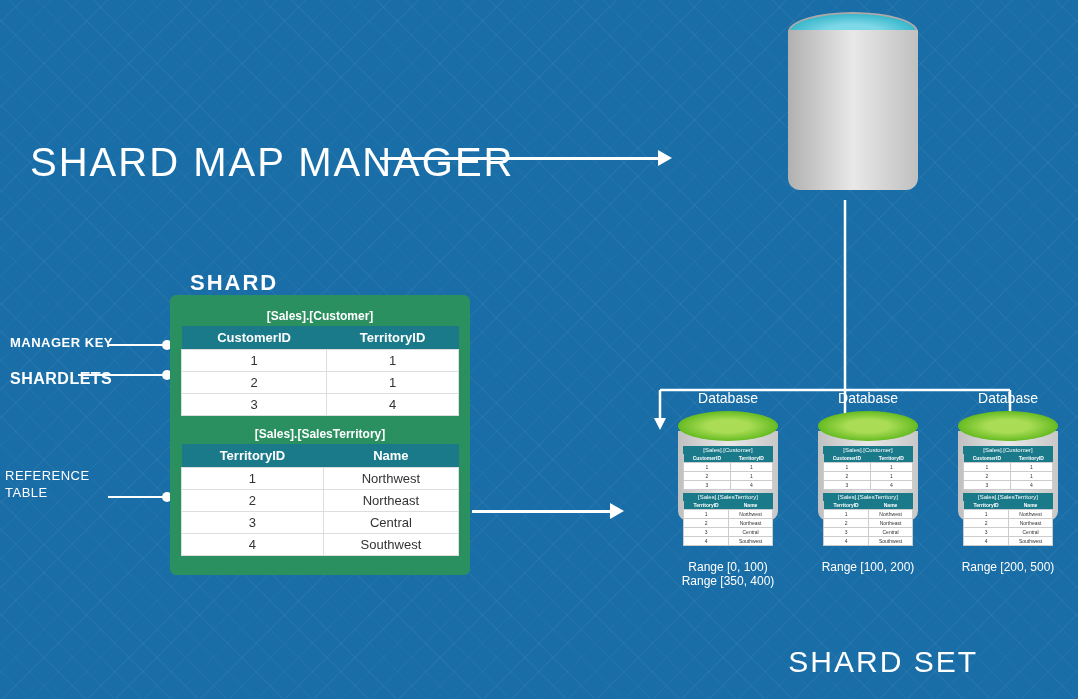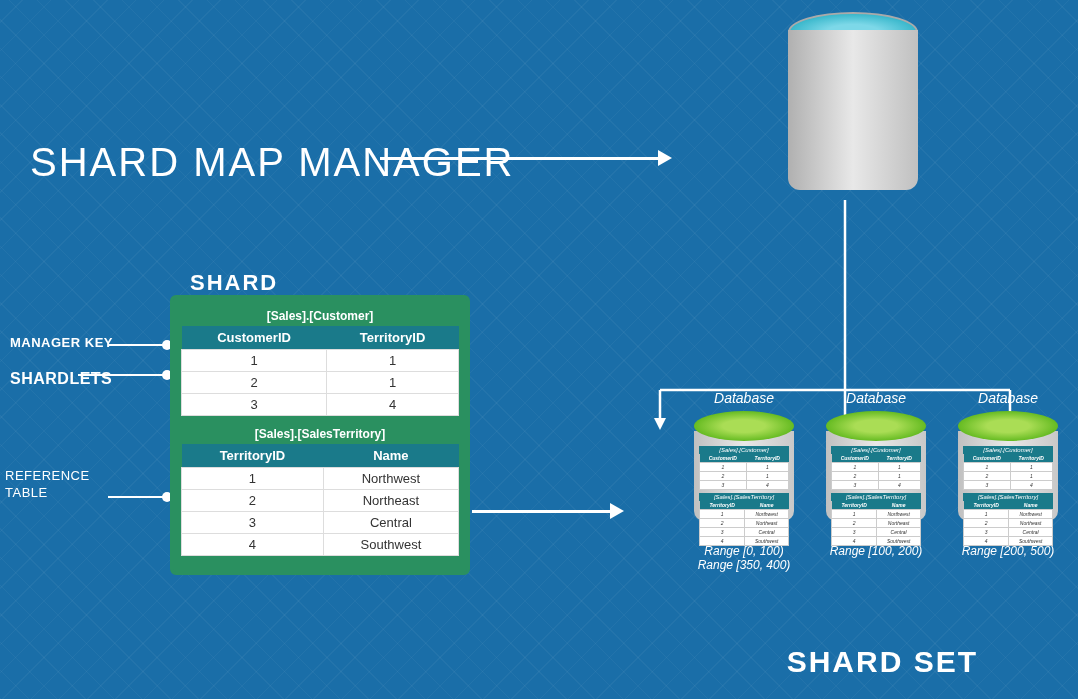--- a/index.html
+++ b/index.html
@@ -237,43 +237,42 @@
       border-top: 8px solid transparent;
       border-bottom: 8px solid transparent;
     }
 
     
     .shards-container {
       position: absolute;
       top: 390px;
       right: 20px;
       display: flex;
-      gap: 32px;
+      gap: 40px;
       align-items: flex-start;
-      font-style: italic;
     }
 
     .shard-item {
       display: flex;
       flex-direction: column;
       align-items: center;
     }
 
     .shard-name {
       color: white;
       font-size: 15px;
       font-weight: 700;
       margin-top: 4px;
     }
 
     .shard-range {
       color: white;
       font-size: 12px;
       text-align: center;
-      margin-top: 2px;
+      margin-top: 18px;
     }
 
     
     .mini-cyl {
       position: relative;
       width: 100px;
       height: 110px;
     }
 
     .mini-cyl-body {
@@ -345,21 +344,21 @@
       font-weight: 400;
     }
 
     
     .shard-set-label {
       position: absolute;
       bottom: 20px;
       right: 100px;
       color: white;
       font-size: 30px;
-      font-weight: 700;
+      font-weight: 400;
       letter-spacing: 2px;
     }
 
     
     .arrows-svg {
       position: absolute;
       top: 0;
       left: 0;
       width: 1078px;
       height: 699px;

